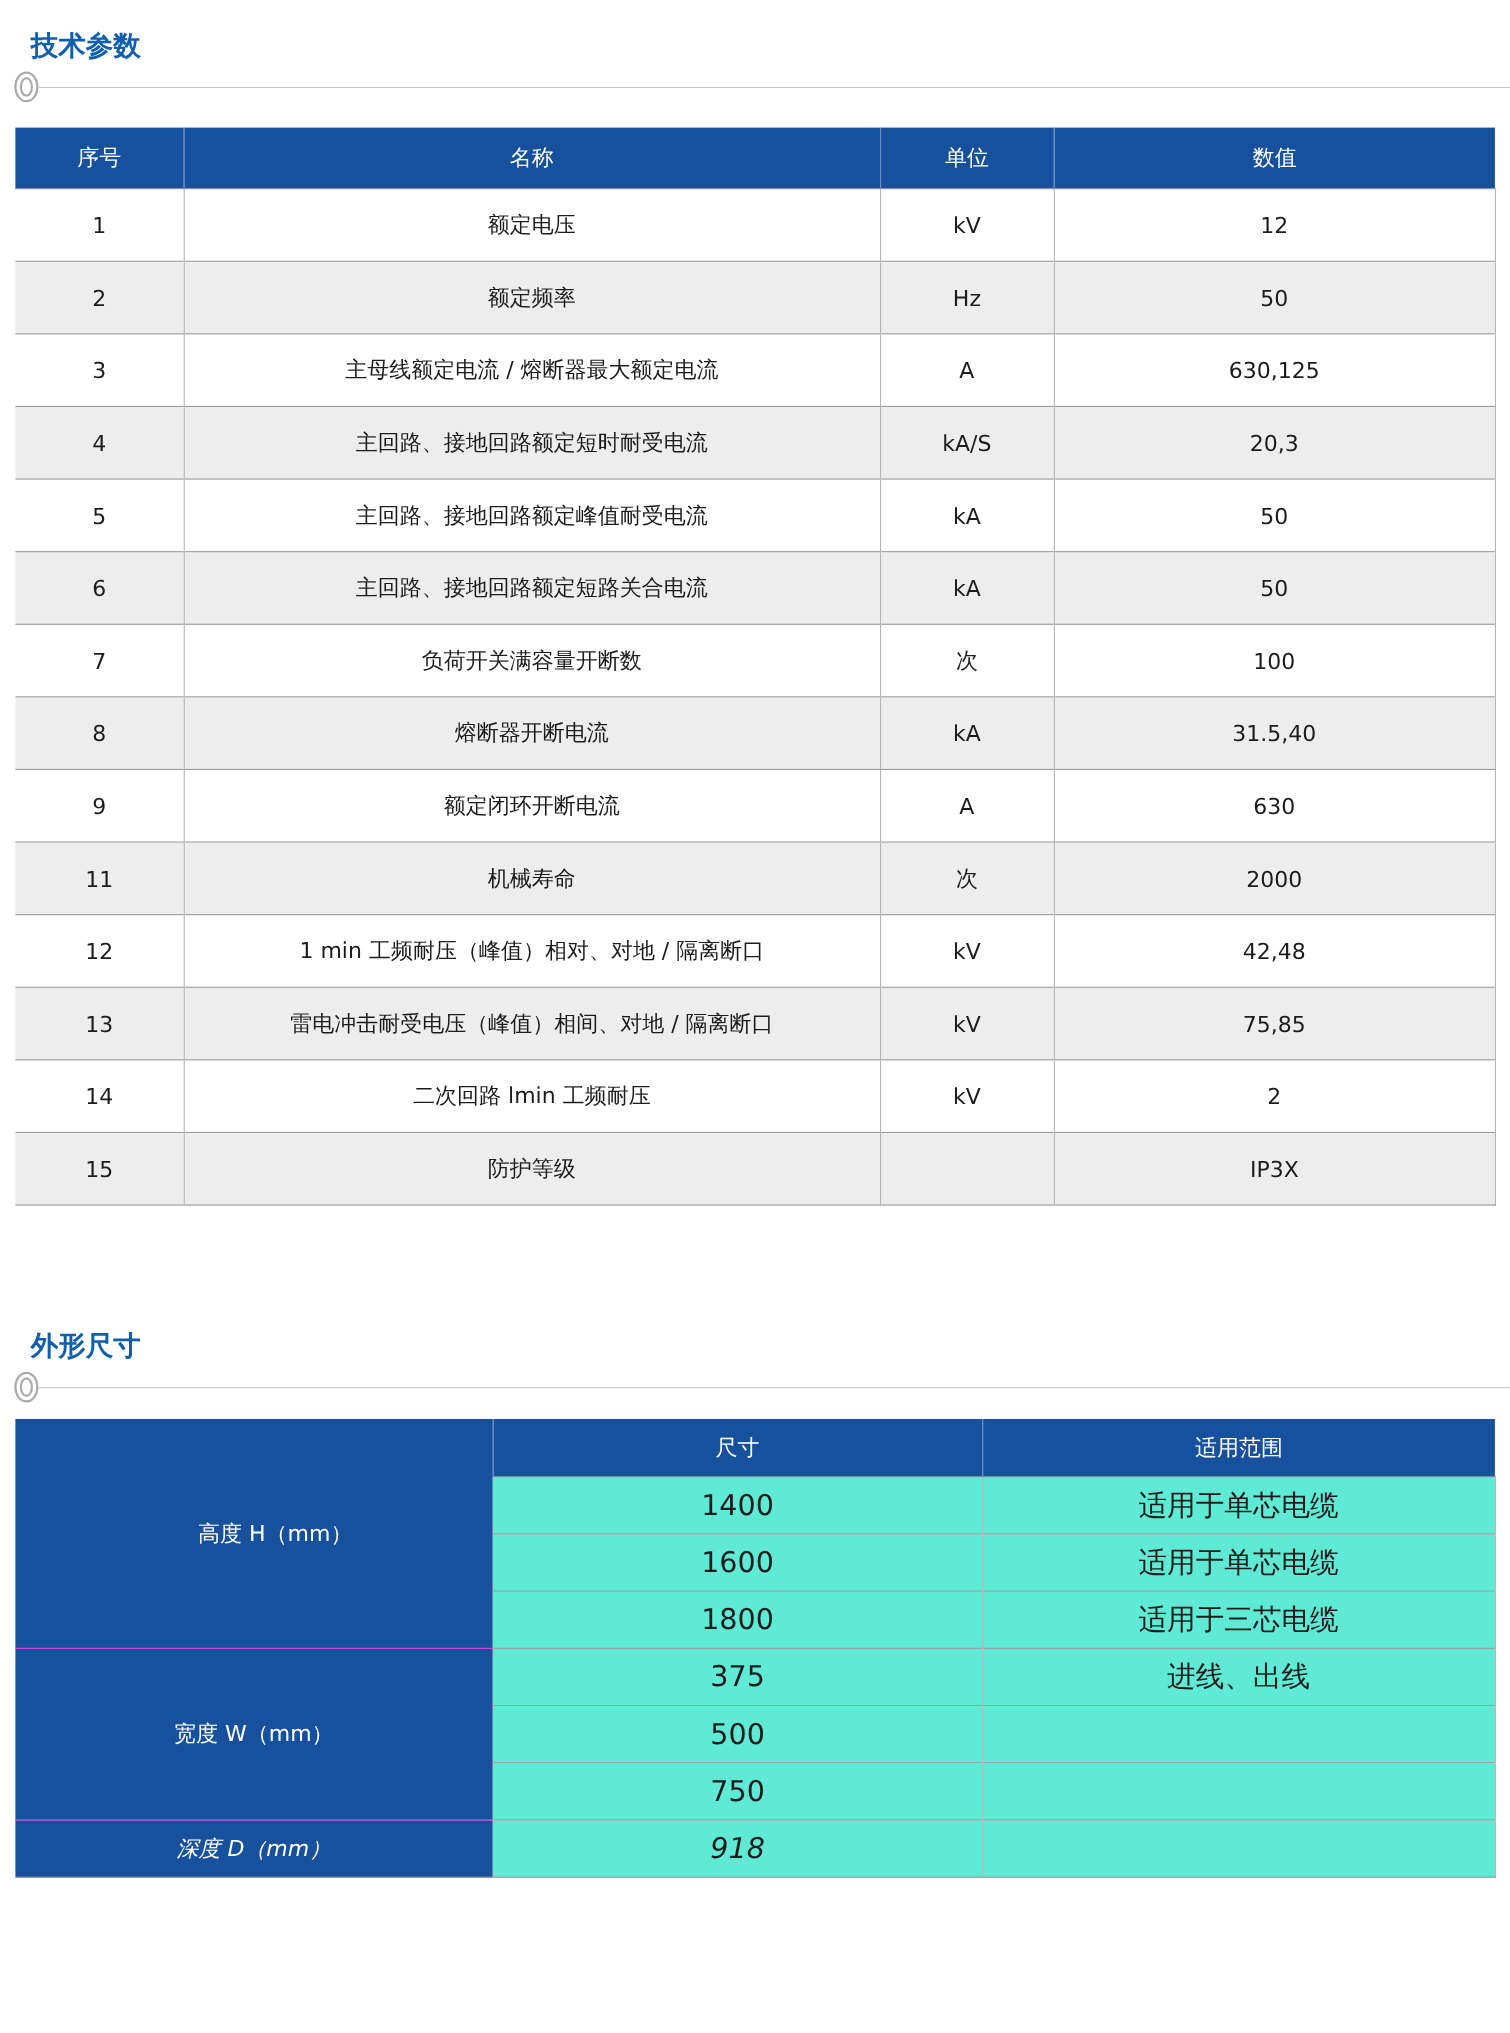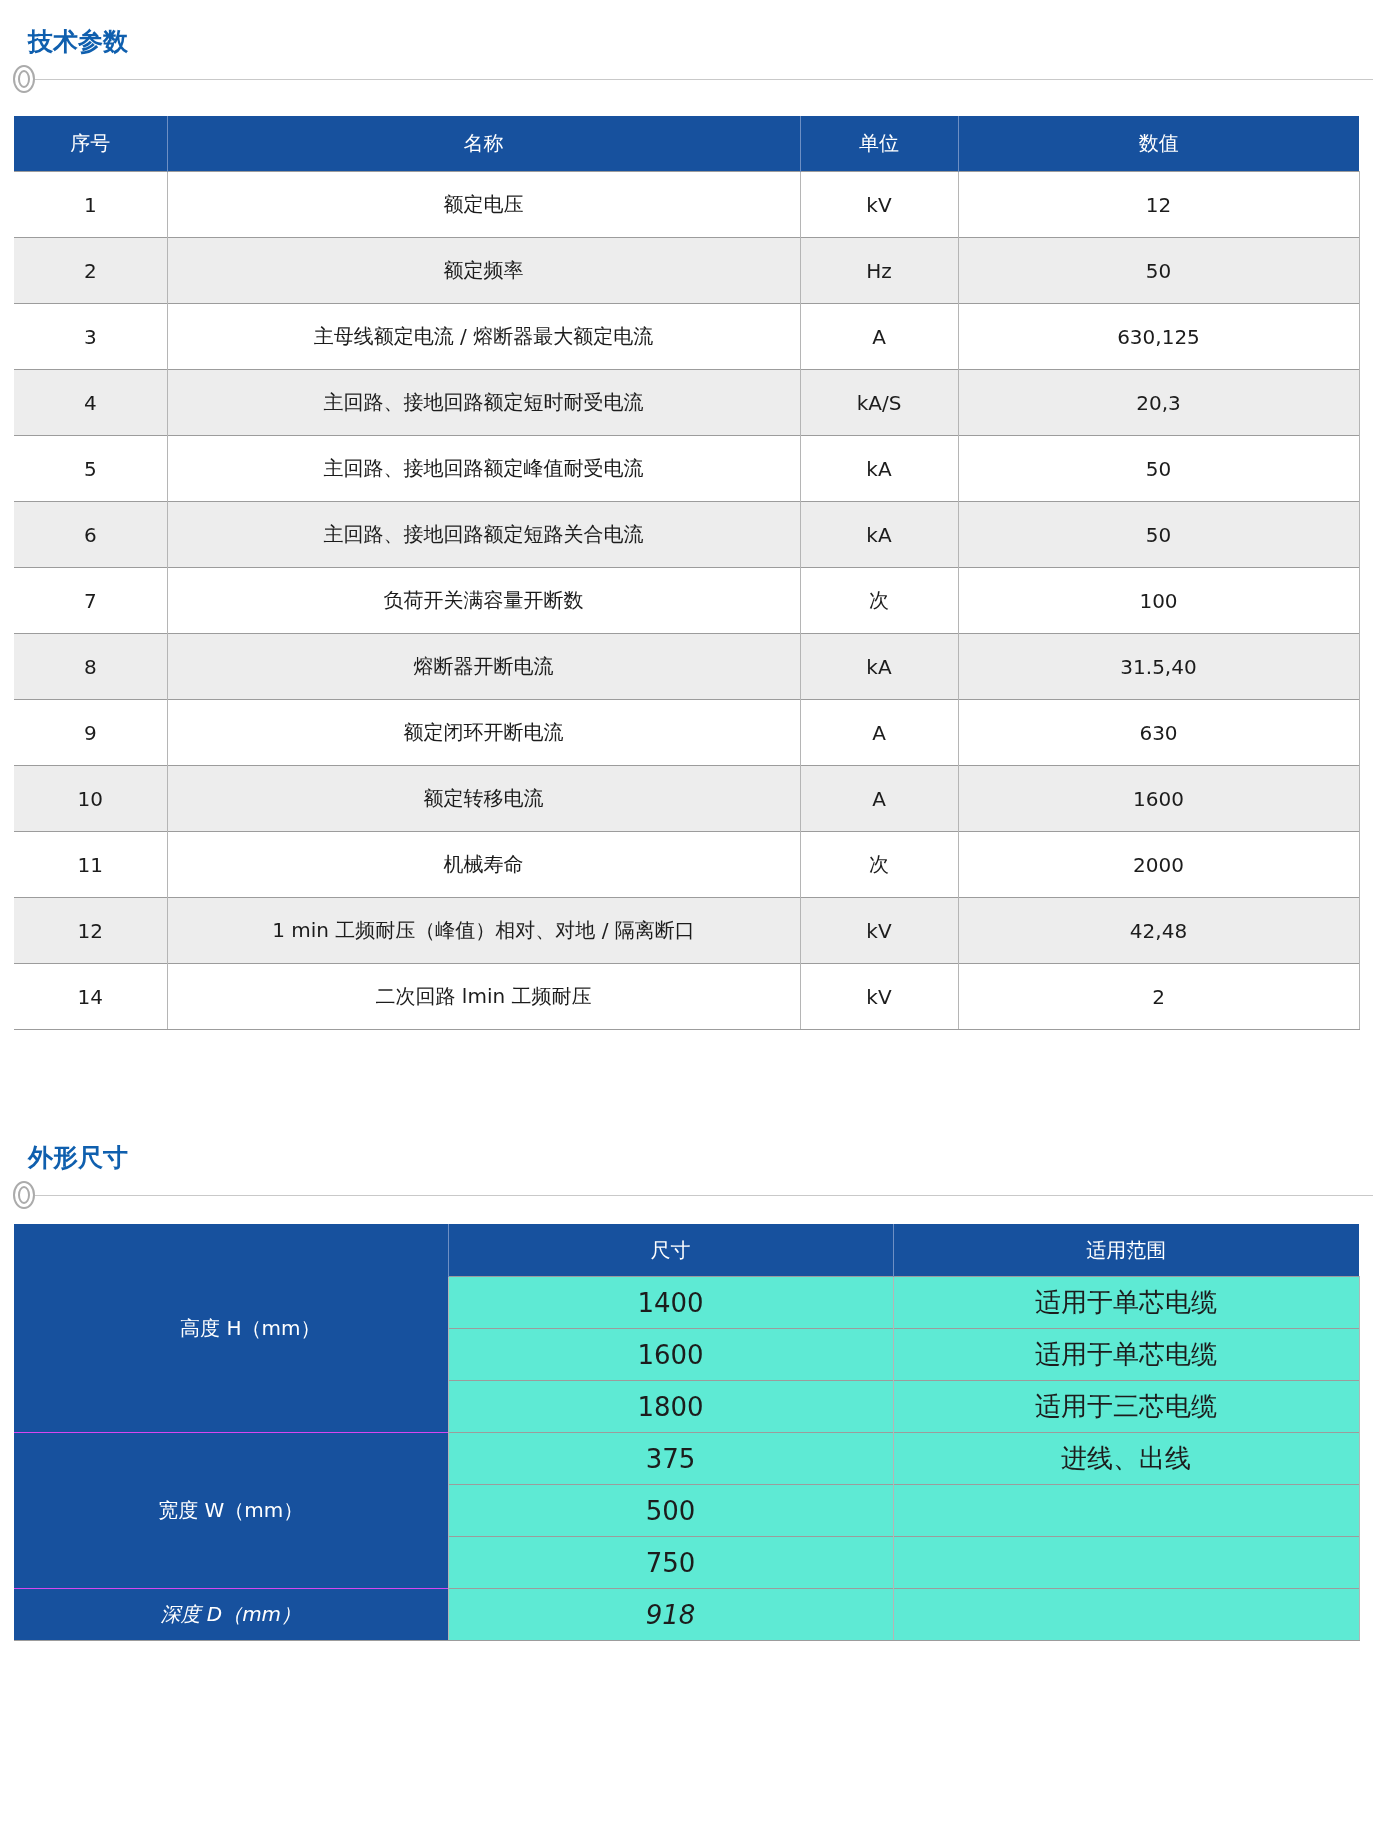--- a/index.html
+++ b/index.html
@@ -145,42 +145,48 @@
       <td>kA</td>
       <td>31.5,40</td>
     </tr>
     <tr>
       <td>9</td>
       <td>额定闭环开断电流</td>
       <td>A</td>
       <td>630</td>
     </tr>
     <tr>
-      <td>10</td>
-      <td>额定转移电流</td>
-      <td>A</td>
-      <td>1600</td>
-    </tr>
-    <tr>
       <td>11</td>
       <td>机械寿命</td>
       <td>次</td>
       <td>2000</td>
     </tr>
     <tr>
       <td>12</td>
       <td>1 min 工频耐压（峰值）相对、对地 / 隔离断口</td>
       <td>kV</td>
       <td>42,48</td>
     </tr>
     <tr>
+      <td>13</td>
+      <td>雷电冲击耐受电压（峰值）相间、对地 / 隔离断口</td>
+      <td>kV</td>
+      <td>75,85</td>
+    </tr>
+    <tr>
       <td>14</td>
       <td>二次回路 lmin 工频耐压</td>
       <td>kV</td>
       <td>2</td>
+    </tr>
+    <tr>
+      <td>15</td>
+      <td>防护等级</td>
+      <td></td>
+      <td>IP3X</td>
     </tr>
   </tbody>
 </table>
 
 <div class="spacer-s2"></div>
 <div class="section-title">外形尺寸</div>
 <div class="rule">
   <span class="ring">
       <span class="ring-inner"></span>
     </span>

